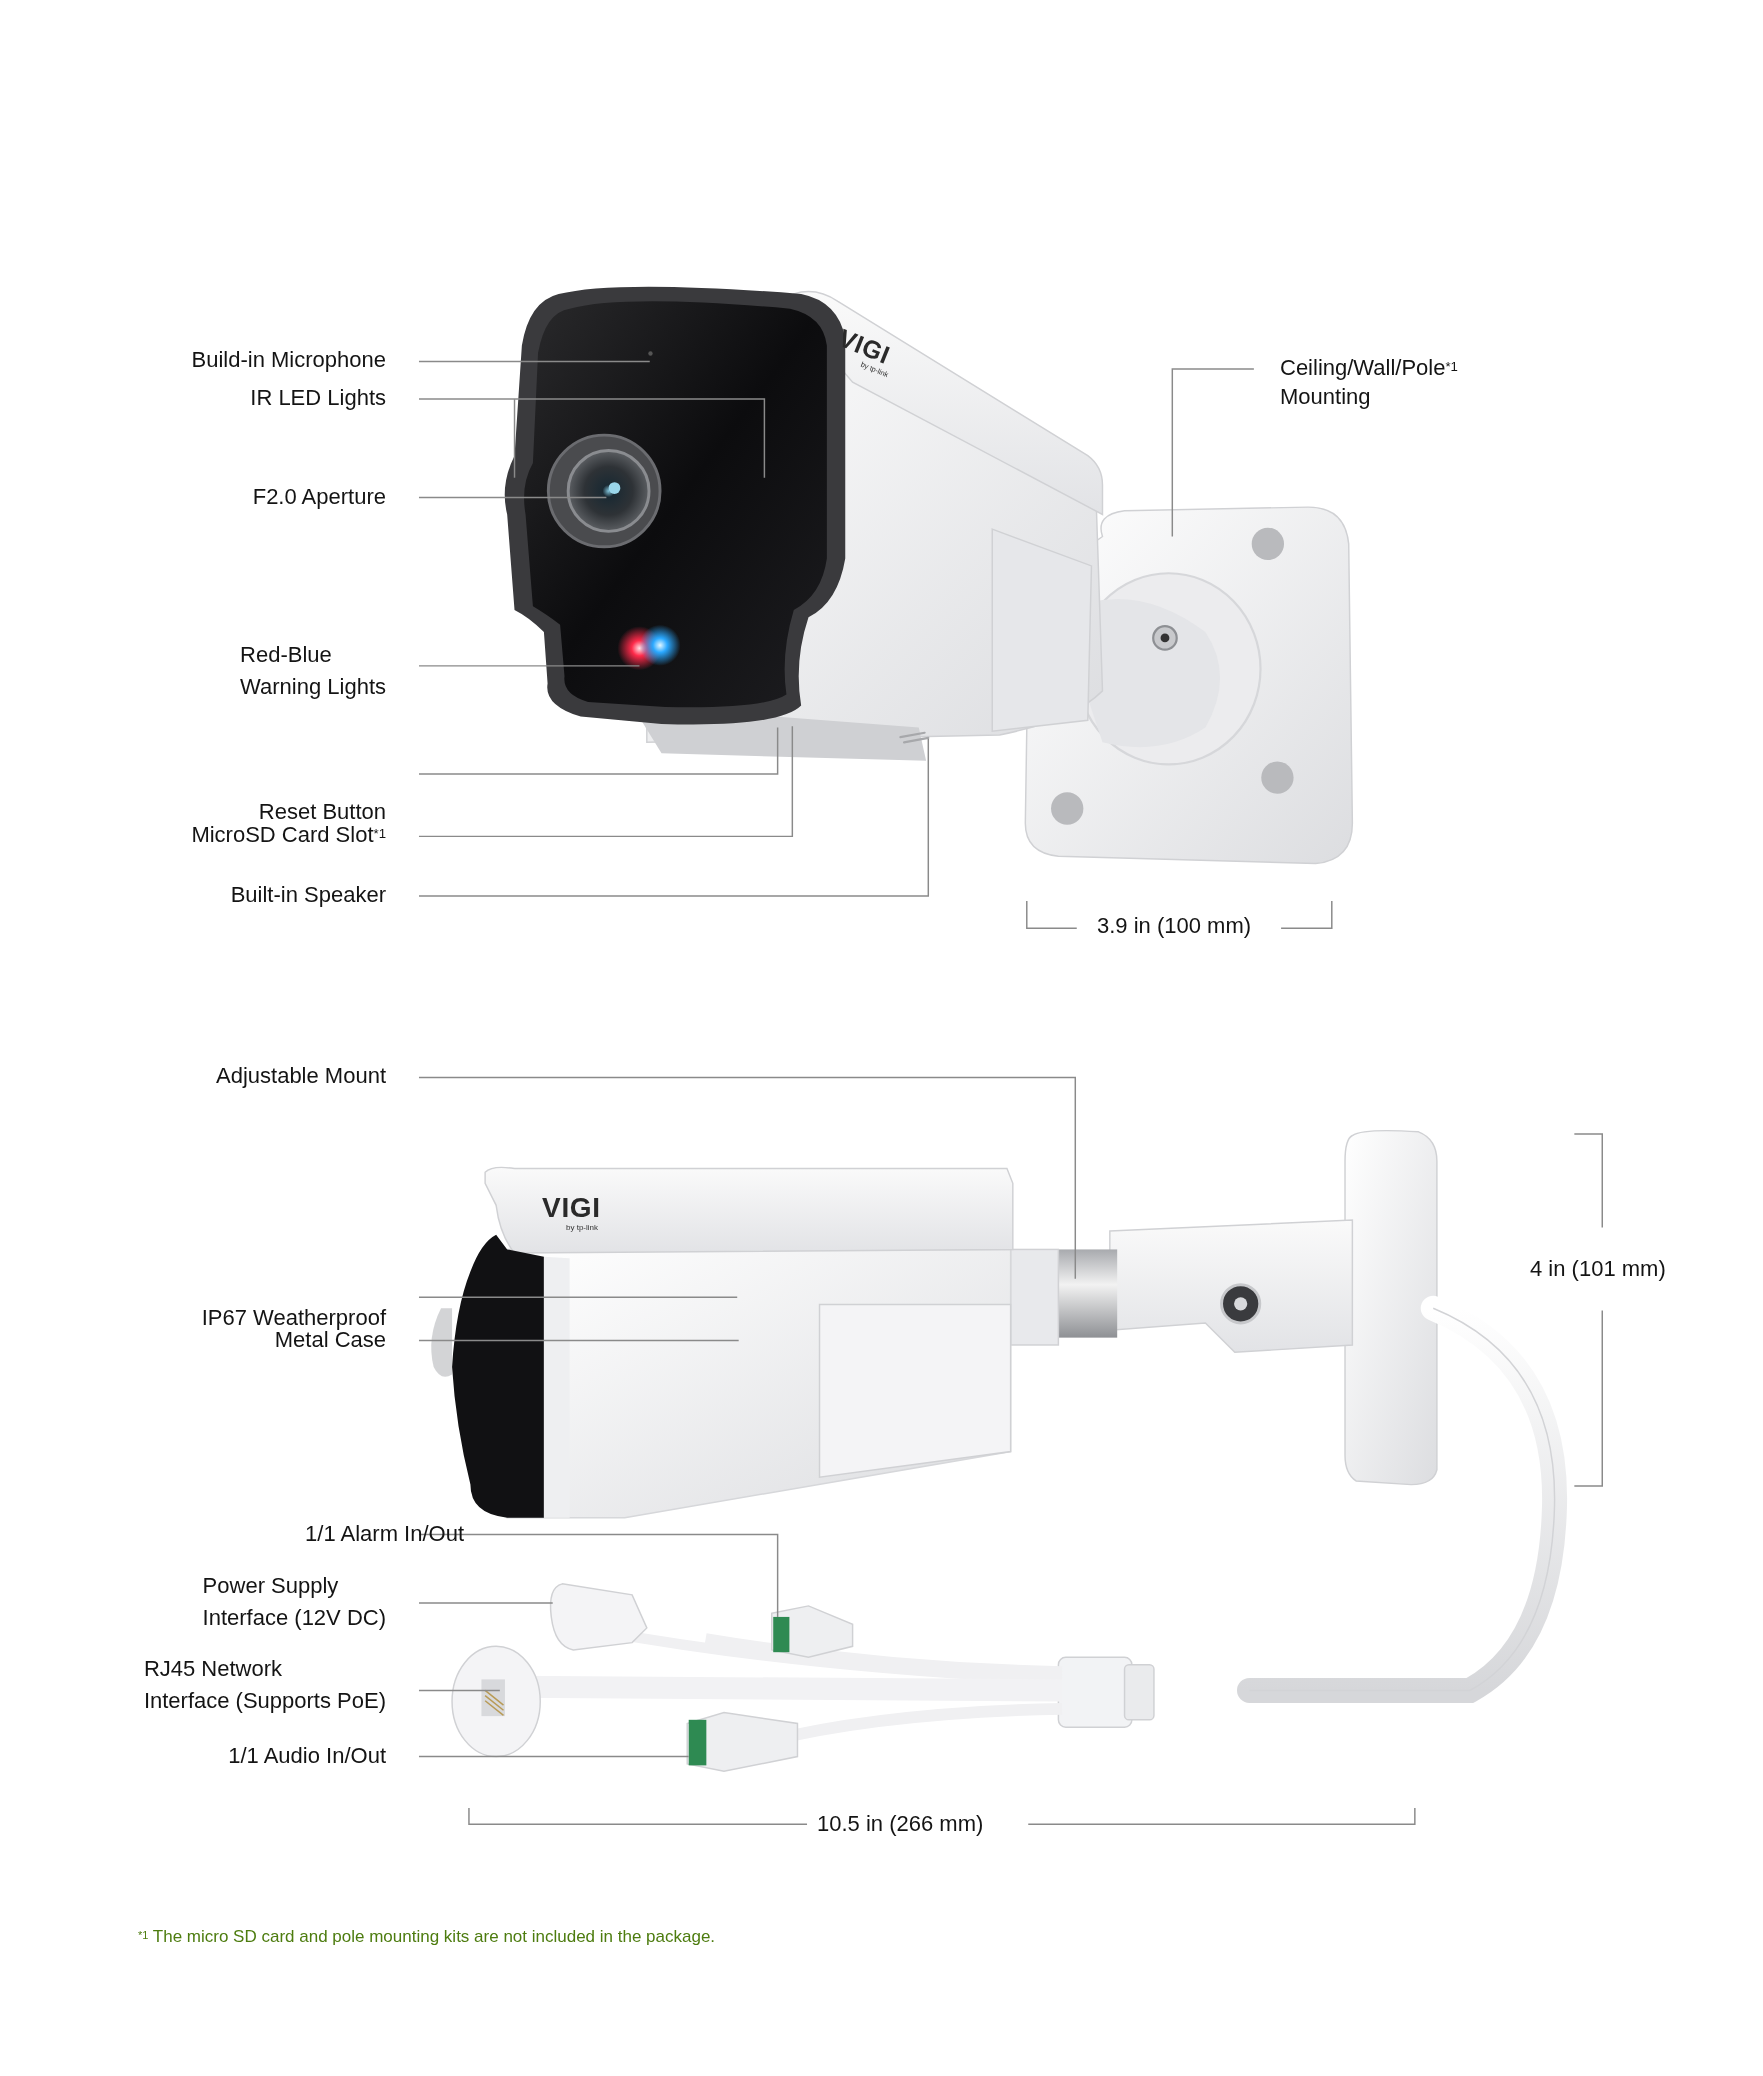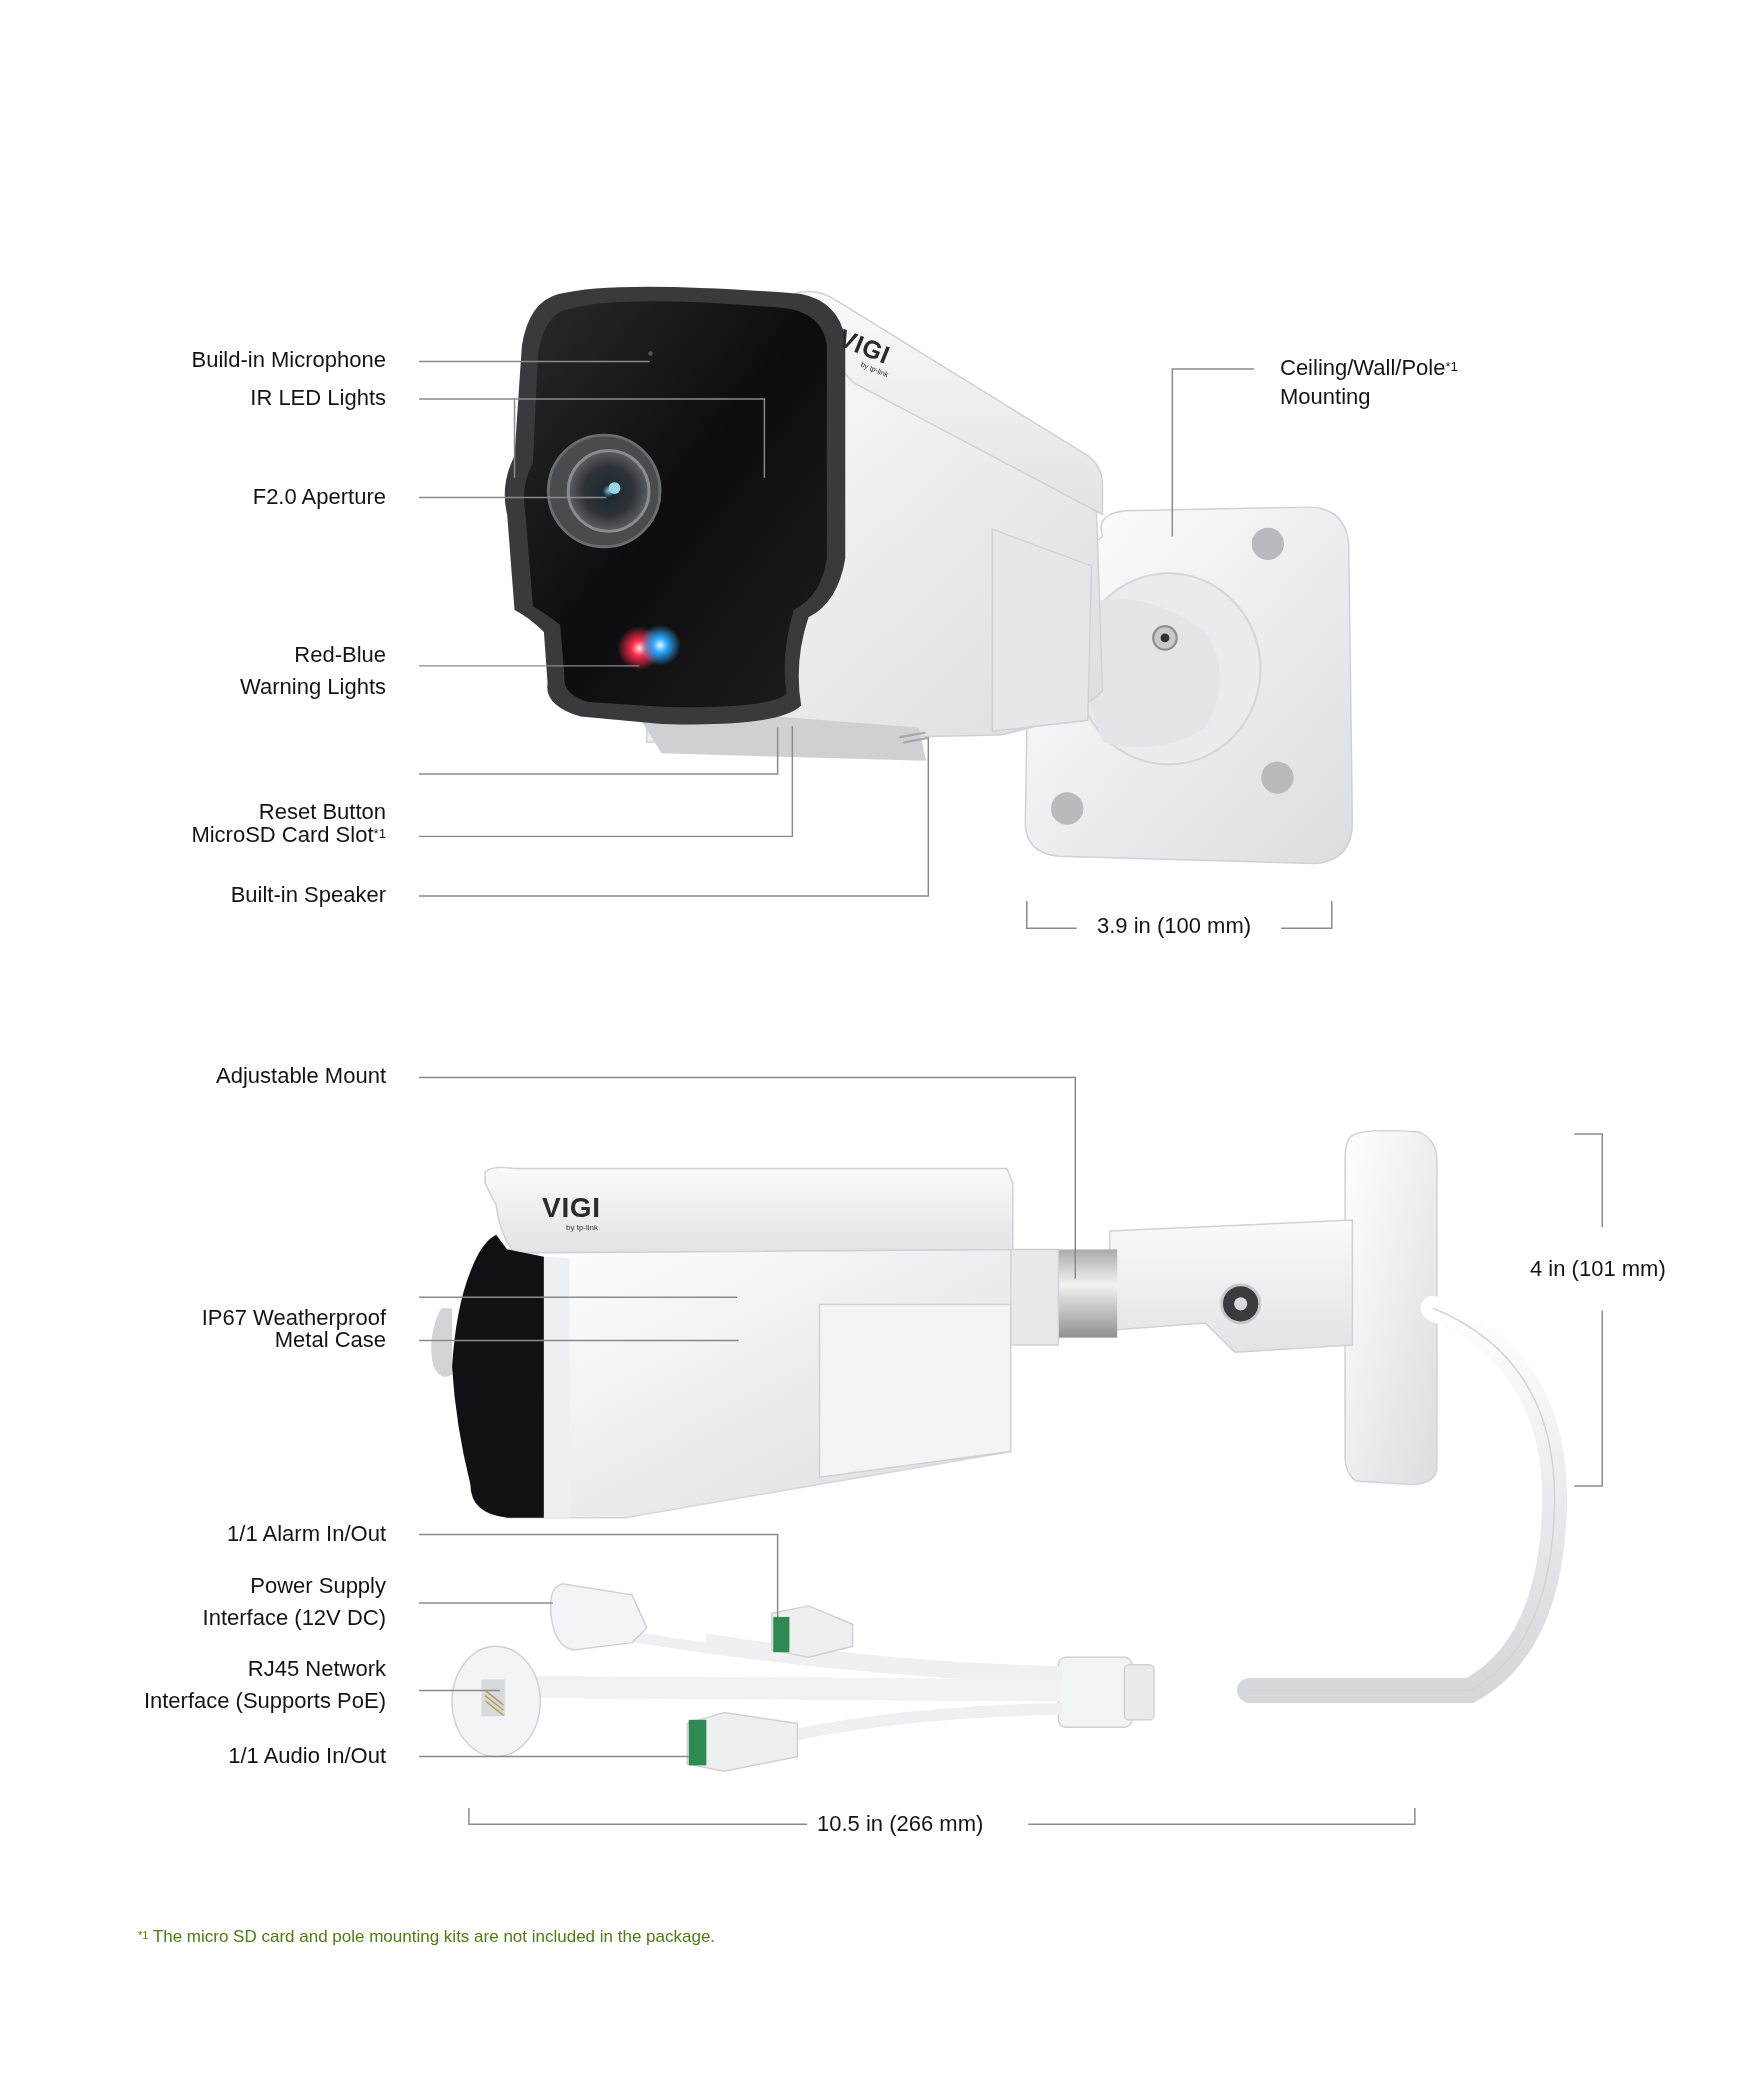--- a/index.html
+++ b/index.html
@@ -2,21 +2,21 @@
 <html style="font-size:11.8px"><head>
 <meta charset="utf-8">
 <style>
   * { margin: 0; padding: 0; box-sizing: border-box; }
   html, body { width: 1764px; height: 2077px; background: #ffffff; overflow: hidden; }
   body { position: relative; font-family: "Liberation Sans", "DejaVu Sans", sans-serif; color: #111111; }
   .label {
     position: absolute;
     font-size: 22px;
     line-height: 32px;
-    text-align: right;
+    text-align: left;
     white-space: nowrap;
     color: #141414;
   }
   .label.left { text-align: left; }
   .dim {
     position: absolute;
     font-size: 22px;
     line-height: 29px;
     white-space: nowrap;
     color: #141414;
@@ -263,21 +263,21 @@
 
 <div class="label" style="right:1378px; top:1060px;">
   <span>Adjustable Mount</span>
 </div>
 <div class="label" style="right:1378px; top:1280px;margin-top:22px;">
   <span>IP67 Weatherproof</span>
 </div>
 <div class="label" style="right:1378px; top:1324px;">
   <span>Metal Case</span>
 </div>
-<div class="label" style="right:1378px; top:1518px;">
+<div class="label" style="right:1300px; top:1518px;">
   <span>1/1 Alarm In/Out</span>
 </div>
 <div class="label" style="right:1378px; top:1570px;">
   <div>Power Supply</div>
   <div>Interface (12V DC)</div>
 </div>
 <div class="label" style="right:1378px; top:1653px;">
   <div>RJ45 Network</div>
   <div>Interface (Supports PoE)</div>
 </div>

